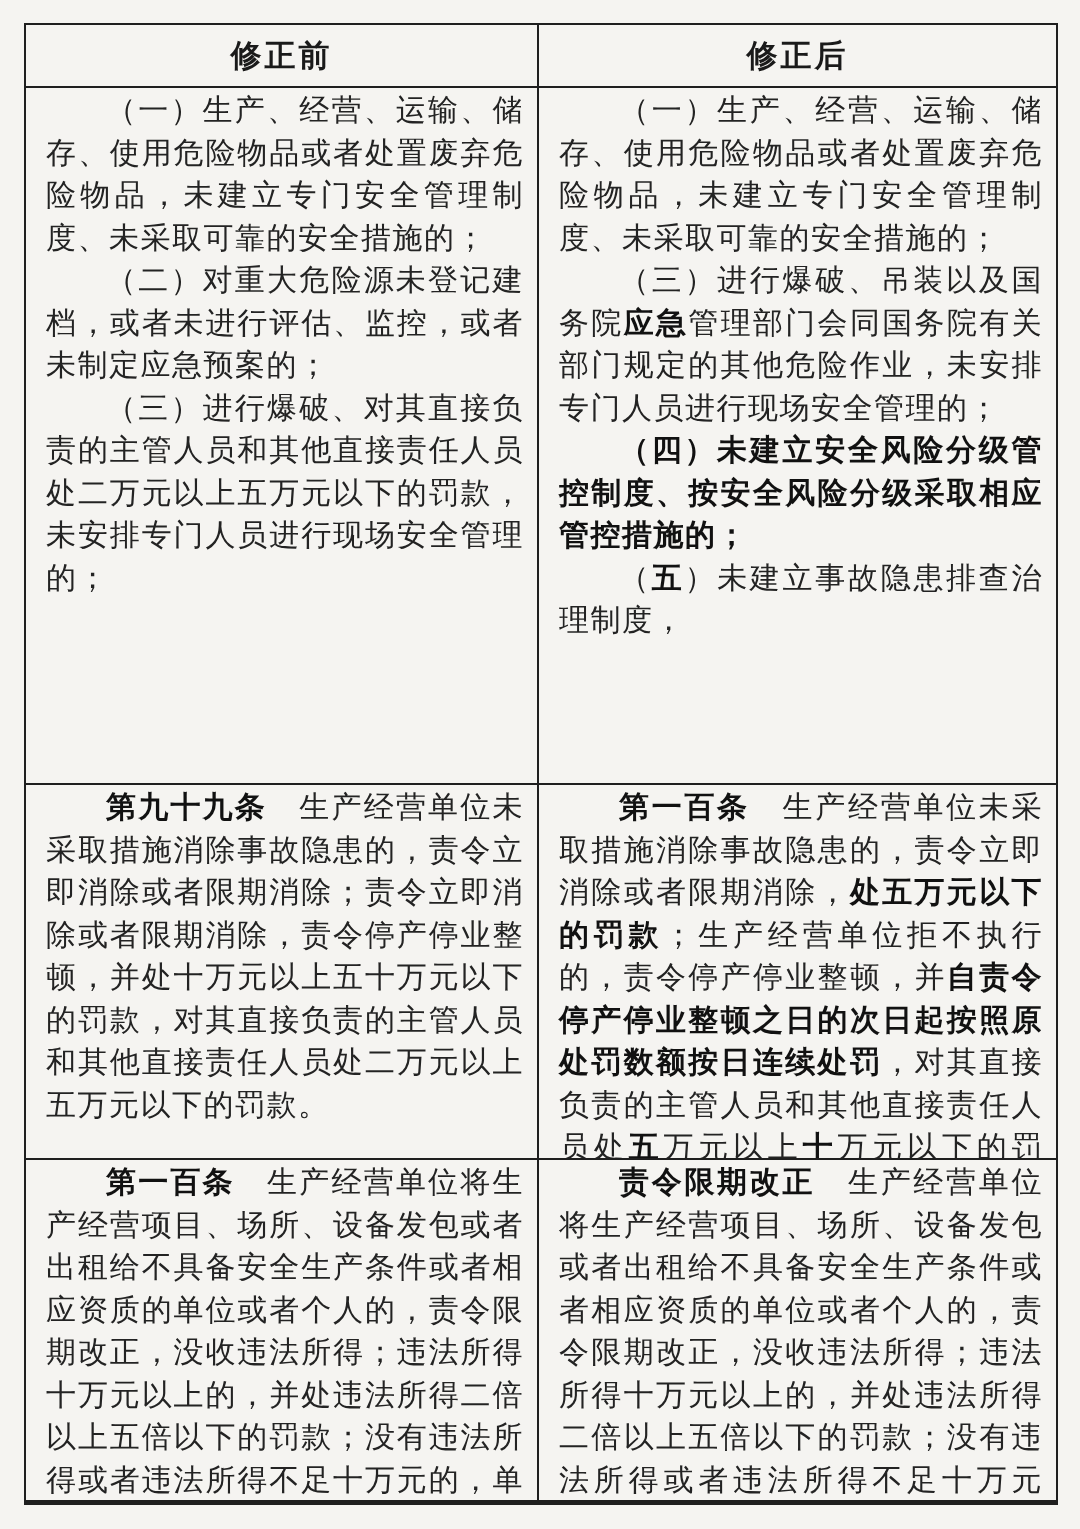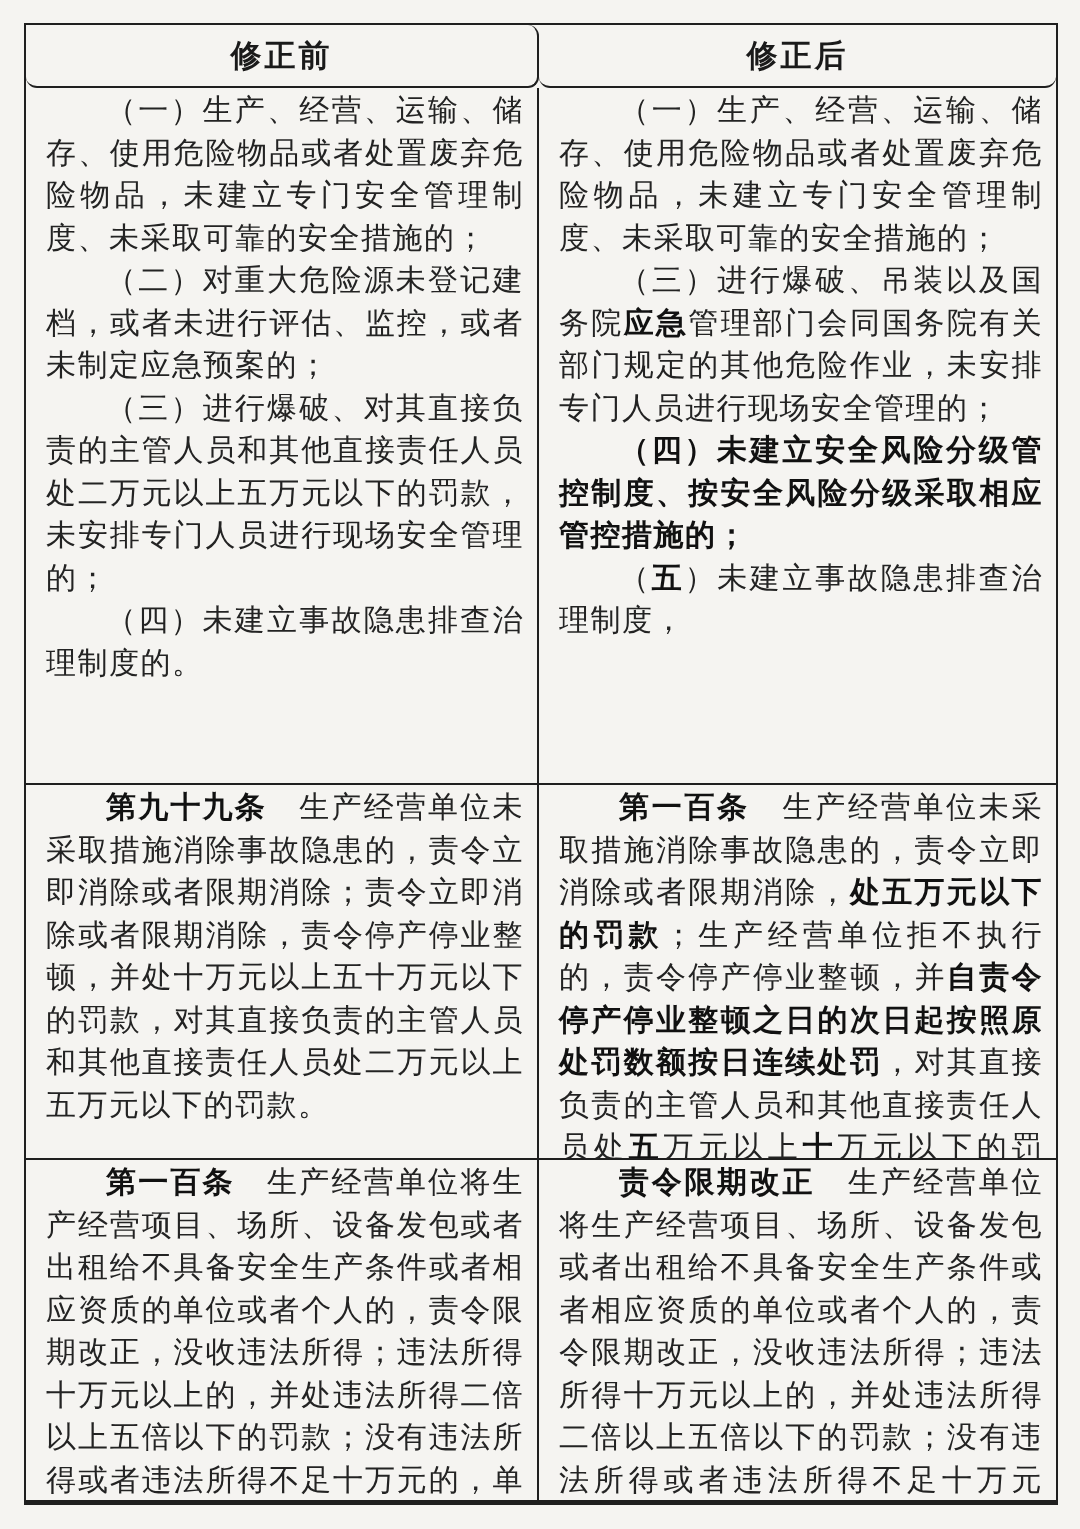--- a/index.html
+++ b/index.html
@@ -31,21 +31,20 @@
   }
   .tbl > :nth-child(odd){border-right:2px solid var(--line);}
   .tbl > :nth-child(-n+6){border-bottom:2px solid var(--line);}
   .hcell{
     display:flex;align-items:center;justify-content:center;
     font-family:"Liberation Sans","DejaVu Sans",sans-serif;
     font-weight:700;
     font-size:31px;
     letter-spacing:3px;
     color:#1a1a1a;
-    border-radius:11px;
   }
   .cell{
     padding:1px 13px 0 20px;
     overflow:hidden;
   }
   .cell p{
     margin:0;
     font-size:30px;
     line-height:42.5px;
     letter-spacing:1.5px;
@@ -67,21 +66,20 @@
   <div class="hcell">
     <span>修正前</span>
   </div>
   <div class="hcell">
     <span>修正后</span>
   </div>
 <div class="cell">
       <p><span>（一）生产、经营、运输、储存、使用危险物品或者处置废弃危险物品，未建立专门安全管理制度、未采取可靠的安全措施的；</span></p>
       <p><span>（二）对重大危险源未登记建档，或者未进行评估、监控，或者未制定应急预案的；</span></p>
       <p><span>（三）进行爆破、对其直接负责的主管人员和其他直接责任人员处二万元以上五万元以下的罚款，未安排专门人员进行现场安全管理的；</span></p>
-      <p><span>（四）未建立事故隐患排查治理制度的。</span></p>
     </div>
     <div class="cell">
       <p><span>（一）生产、经营、运输、储存、使用危险物品或者处置废弃危险物品，未建立专门安全管理制度、未采取可靠的安全措施的；</span></p>
       <p><span>（三）进行爆破、吊装以及国务院</span><span class="b">应急</span><span>管理部门会同国务院有关部门规定的其他危险作业，未安排专门人员进行现场安全管理的；</span></p>
       <p><span class="b">（四）未建立安全风险分级管控制度、按安全风险分级采取相应管控措施的；</span></p>
       <p><span>（</span><span class="b">五</span><span>）未建立事故隐患排查治理制度，</span></p>
     </div>
     <div class="cell">
       <p><span class="b">第九十九条</span><span>　生产经营单位未采取措施消除事故隐患的，责令立即消除或者限期消除；责令立即消除或者限期消除，责令停产停业整顿，并处十万元以上五十万元以下的罚款，对其直接负责的主管人员和其他直接责任人员处二万元以上五万元以下的罚款。</span></p>
     </div>

